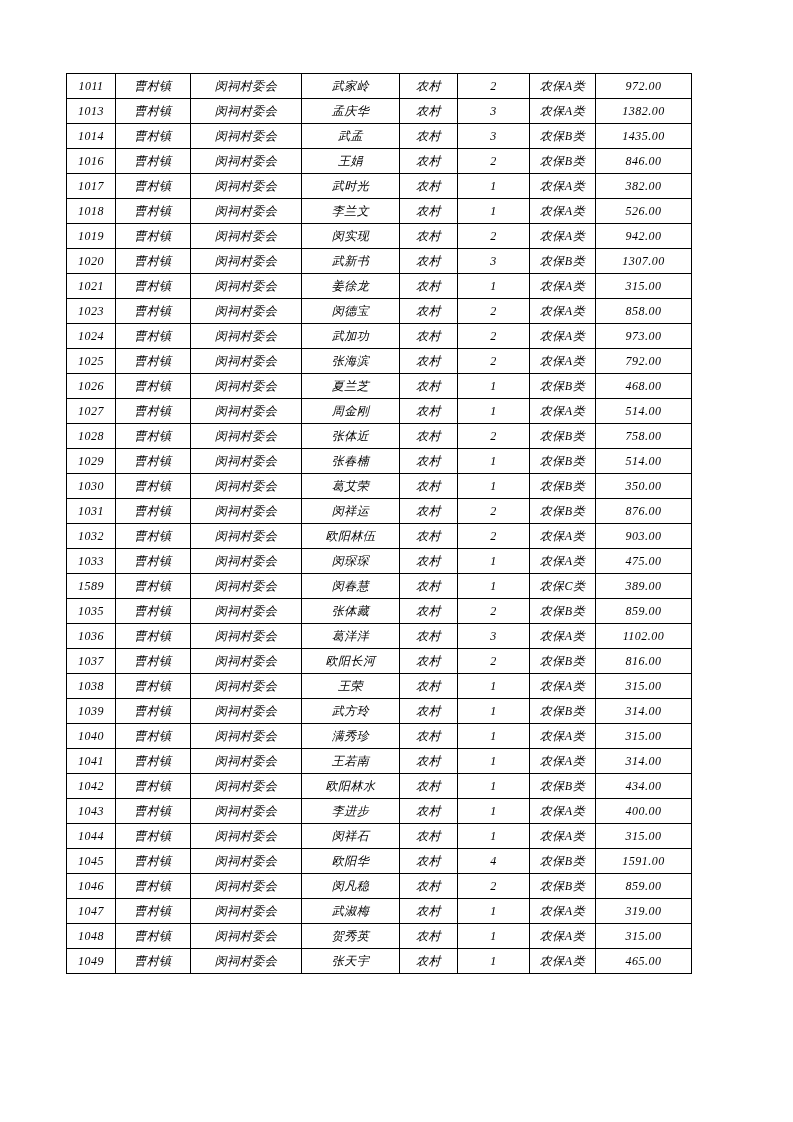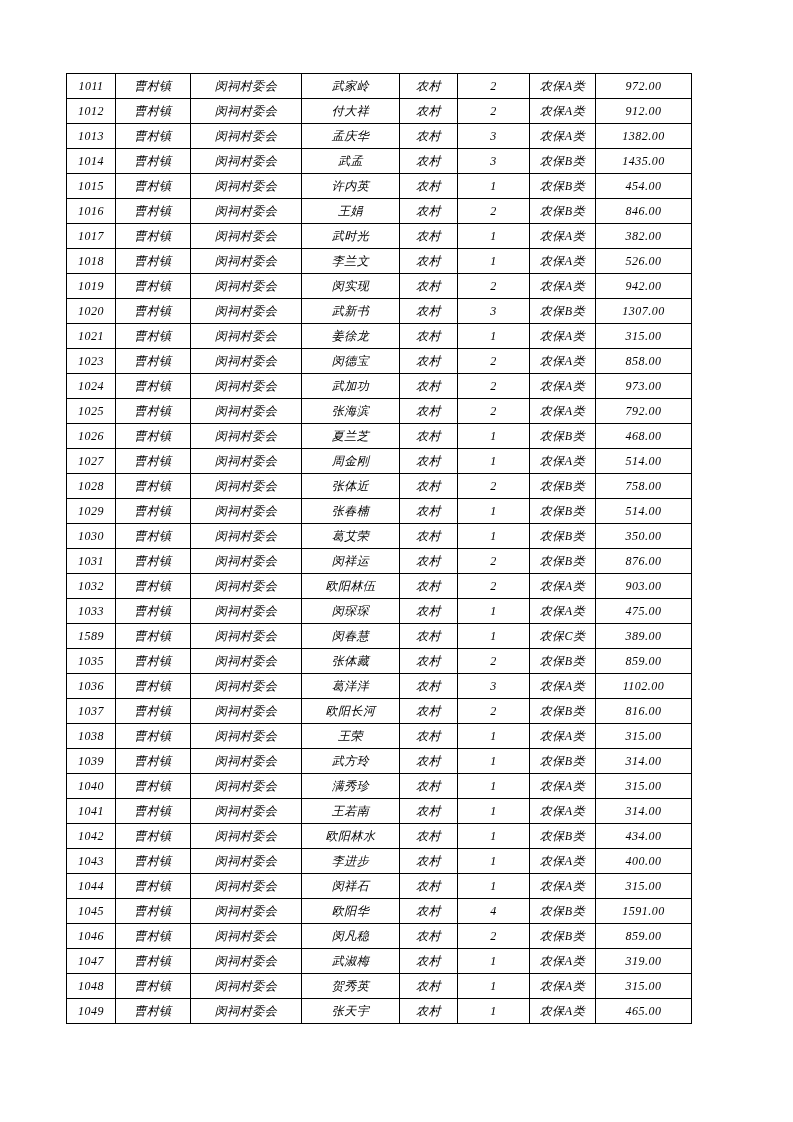--- a/index.html
+++ b/index.html
@@ -64,30 +64,20 @@
           <td class="num">1011</td>
           <td>曹村镇</td>
           <td>闵祠村委会</td>
           <td>武家岭</td>
           <td>农村</td>
           <td class="num">2</td>
           <td>农保A类</td>
           <td class="num">972.00</td>
         </tr>
 
-        <tr>
-          <td class="num">1012</td>
-          <td>曹村镇</td>
-          <td>闵祠村委会</td>
-          <td>付大祥</td>
-          <td>农村</td>
-          <td class="num">2</td>
-          <td>农保A类</td>
-          <td class="num">912.00</td>
-        </tr>
 
         <tr>
           <td class="num">1013</td>
           <td>曹村镇</td>
           <td>闵祠村委会</td>
           <td>孟庆华</td>
           <td>农村</td>
           <td class="num">3</td>
           <td>农保A类</td>
           <td class="num">1382.00</td>
@@ -97,30 +87,20 @@
           <td class="num">1014</td>
           <td>曹村镇</td>
           <td>闵祠村委会</td>
           <td>武孟</td>
           <td>农村</td>
           <td class="num">3</td>
           <td>农保B类</td>
           <td class="num">1435.00</td>
         </tr>
 
-        <tr>
-          <td class="num">1015</td>
-          <td>曹村镇</td>
-          <td>闵祠村委会</td>
-          <td>许内英</td>
-          <td>农村</td>
-          <td class="num">1</td>
-          <td>农保B类</td>
-          <td class="num">454.00</td>
-        </tr>
 
         <tr>
           <td class="num">1016</td>
           <td>曹村镇</td>
           <td>闵祠村委会</td>
           <td>王娟</td>
           <td>农村</td>
           <td class="num">2</td>
           <td>农保B类</td>
           <td class="num">846.00</td>

